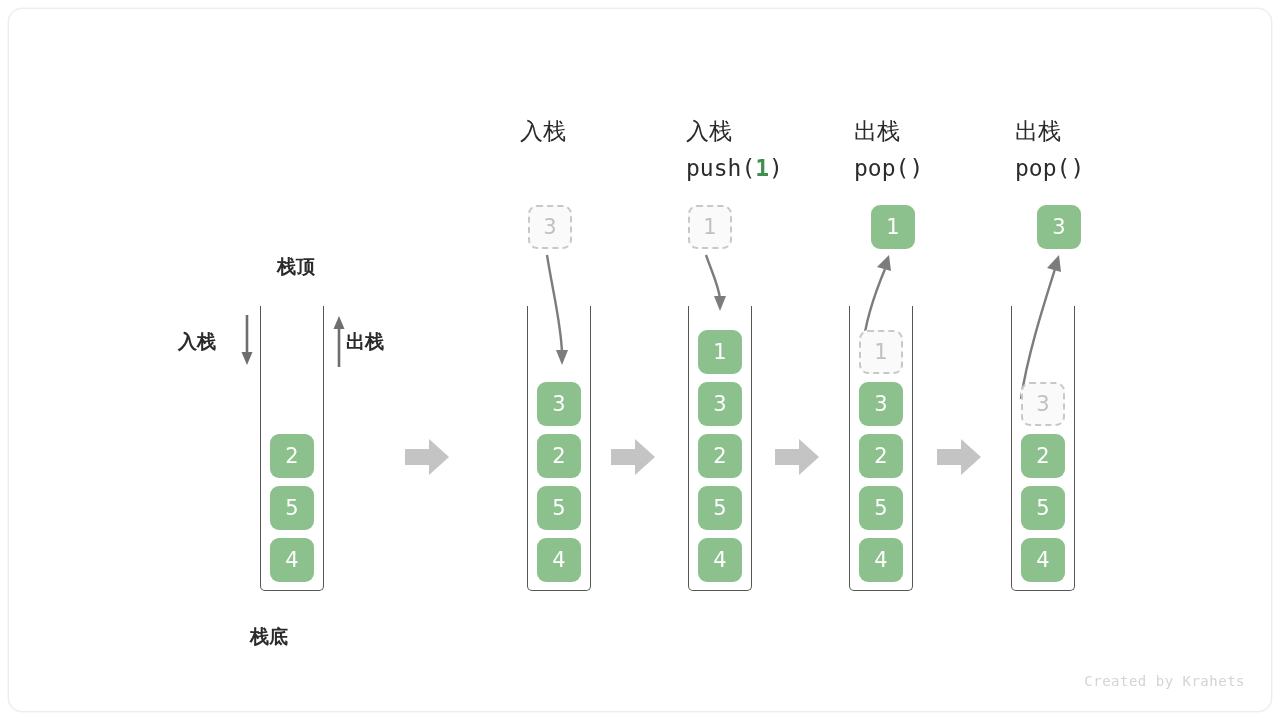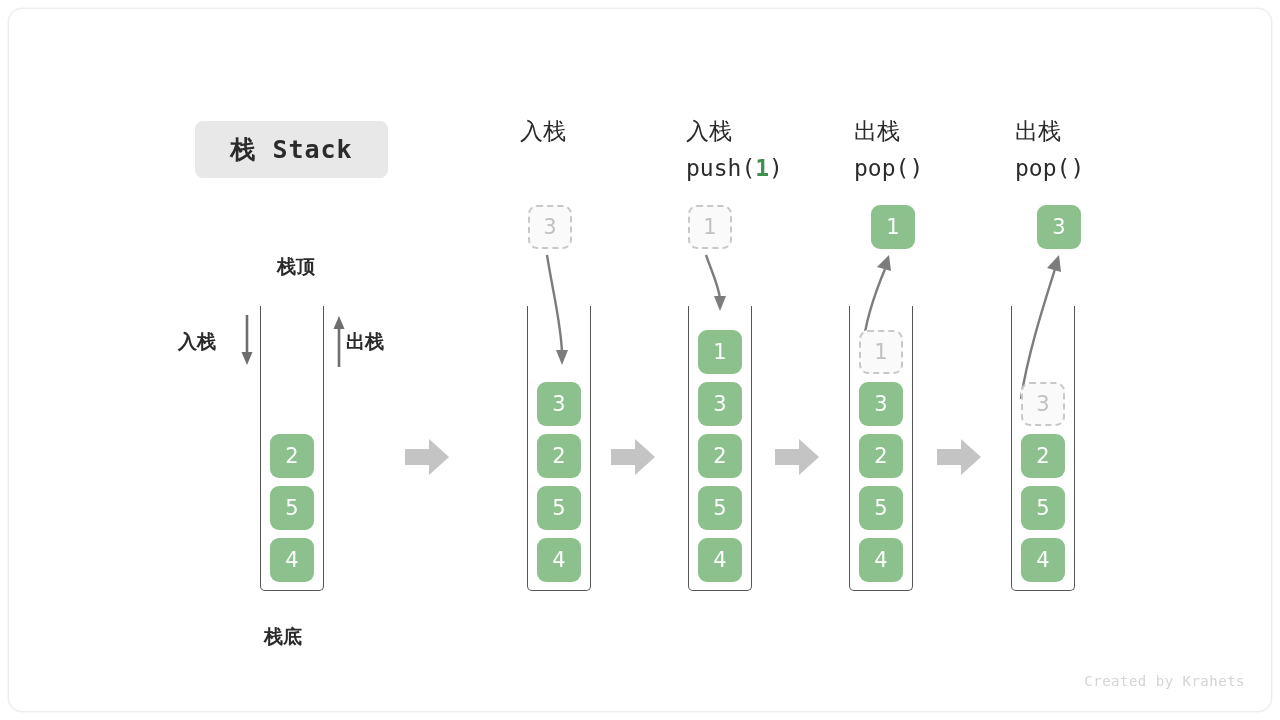--- a/index.html
+++ b/index.html
@@ -119,21 +119,20 @@
     font-family: "DejaVu Sans Mono", "Liberation Mono", monospace;
   }
 
   svg { display: block; overflow: visible; }
 </style>
 </head>
 <body>
 
 <div id="canvas" class="abs">
 
-  <div id="stack-title-chip" class="abs">栈 Stack</div>
 
   <div class="abs col-header" style="left:511px; top:104px;">
     <div class="cn">入栈</div>
   </div>
 
   <div class="abs col-header" style="left:677px; top:104px;">
     <div class="cn">入栈</div>
     <div><span>push(</span><span class="num">1</span><span>)</span></div>
   </div>
 
@@ -164,21 +163,21 @@
   </svg>
 
   <div class="abs stack-shell" style="left:251px; top:297px;"></div>
 
   <div class="abs" style="left:251px; top:297px; width:64px; height:285px;">
     <div class="cell solid" style="left:10px; top:128px;">2</div>
     <div class="cell solid" style="left:10px; top:180px;">5</div>
     <div class="cell solid" style="left:10px; top:232px;">4</div>
   </div>
 
-  <div class="abs cn-label" style="left:255px; top:615px;text-align:right;">栈底</div>
+  <div class="abs cn-label" style="left:241px; top:615px;text-align:right;">栈底</div>
 
   <svg class="abs block-arrow" style="left:396px; top:428px;" viewBox="0 0 44 40">
     <polygon points="0,12 24,12 24,2 44,20 24,38 24,28 0,28" fill="#c4c4c4"></polygon>
   </svg>
 
   <div class="abs cell ghost" style="left:519px; top:196px;">3</div>
 
   <svg class="abs" style="left:530px; top:244px;" width="40" height="120">
     <path d="M 8 2 C 14 40, 22 70, 23 100" stroke="#7c7c7c" stroke-width="2.4" fill="none"></path>
     <polygon points="23,112 17,97 29,97" fill="#7c7c7c"></polygon>

